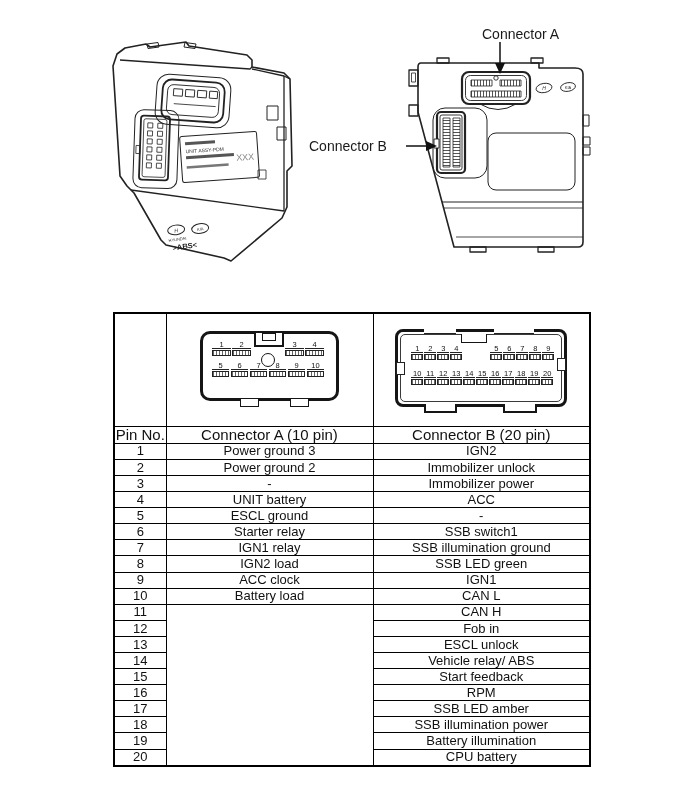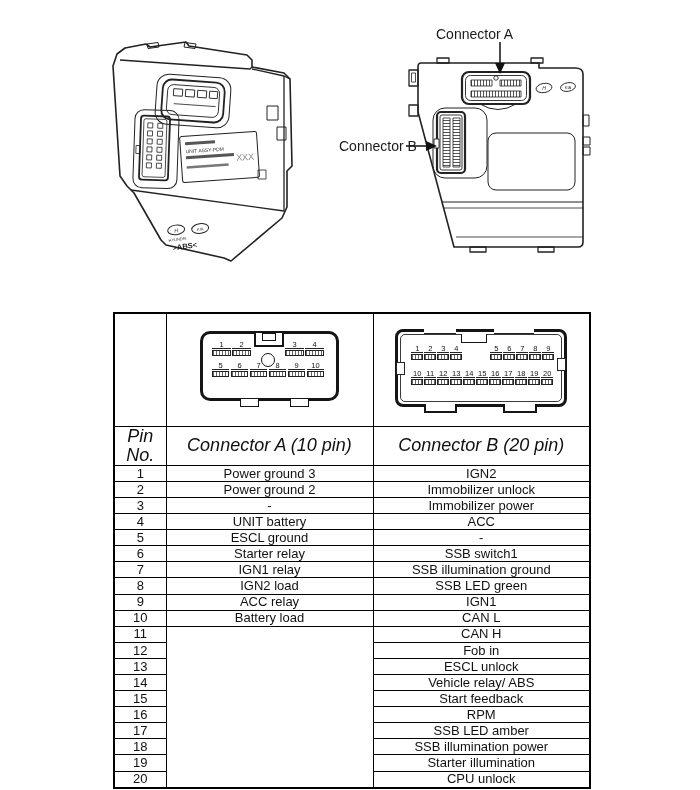--- a/index.html
+++ b/index.html
@@ -1,31 +1,31 @@
 <!DOCTYPE html>
 <html><head>
 <meta charset="utf-8">
 <style>
   html,body{margin:0;padding:0;background:#ffffff;}
   .page{position:relative;width:700px;height:790px;background:#fff;overflow:hidden;
         font-family:"Liberation Sans",sans-serif;color:#111;}
   .figures-svg{position:absolute;left:0;top:0;}
   .figures-svg text{font-family:"Liberation Sans",sans-serif;}
   .fig-label{position:absolute;font-size:14px;color:#1a1a1a;white-space:nowrap;}
-  .label-a{left:436px;top:26px;}
-  .label-b{left:339px;top:138px;}
+  .label-a{left:482px;top:26px;}
+  .label-b{left:309px;top:138px;}
 
   
   table.pinout{position:absolute;left:113px;top:312px;width:476px;border-collapse:collapse;
                table-layout:fixed;border:2px solid #000;}
   table.pinout td{border:1px solid #000;text-align:center;vertical-align:middle;
                   font-size:13px;line-height:1.05;padding:0;height:15.1px;color:#111;}
   col.c-pin{width:52px;} col.c-a{width:207px;} col.c-b{width:217px;}
   tr.diagram-row td{height:112px;vertical-align:top;}
-  tr.header-row td{font-size:18px;font-style:italic;}
+  tr.header-row td{font-size:15px;}
 
   
   .connA{position:relative;width:139px;height:70px;box-sizing:border-box;
          border:3px solid #151515;border-radius:10px;margin:17px auto 0;}
   .ca-notch{position:absolute;left:51px;top:-1px;width:26px;height:12px;background:#fff;
             border:2px solid #151515;border-top:none;}
   .ca-notch-inner{position:absolute;left:6px;top:0;width:12px;height:6px;border:1px solid #151515;}
   .ca-circle{position:absolute;left:58px;top:19px;width:12px;height:12px;
              border:1.5px solid #151515;border-radius:50%;}
   .ca-tab{position:absolute;bottom:-9px;height:7px;width:17px;background:#fff;
@@ -379,21 +379,21 @@
           <td>IGN1 relay</td>
           <td>SSB illumination ground</td>
         </tr>
         <tr>
           <td>8</td>
           <td>IGN2 load</td>
           <td>SSB LED green</td>
         </tr>
         <tr>
           <td>9</td>
-          <td>ACC relay</td>
+          <td>ACC clock</td>
           <td>IGN1</td>
         </tr>
         <tr>
           <td>10</td>
           <td>Battery load</td>
           <td>CAN L</td>
         </tr>
         <tr>
           <td>11</td>
           <td rowspan="10"></td>
@@ -422,21 +422,21 @@
         <tr>
           <td>17</td>
           <td>SSB LED amber</td>
         </tr>
         <tr>
           <td>18</td>
           <td>SSB illumination power</td>
         </tr>
         <tr>
           <td>19</td>
-          <td>Starter illumination</td>
+          <td>Battery illumination</td>
         </tr>
         <tr>
           <td>20</td>
-          <td>CPU unlock</td>
+          <td>CPU battery</td>
         </tr>
       </tbody>
   </table>
 </div>
 
 </body></html>

